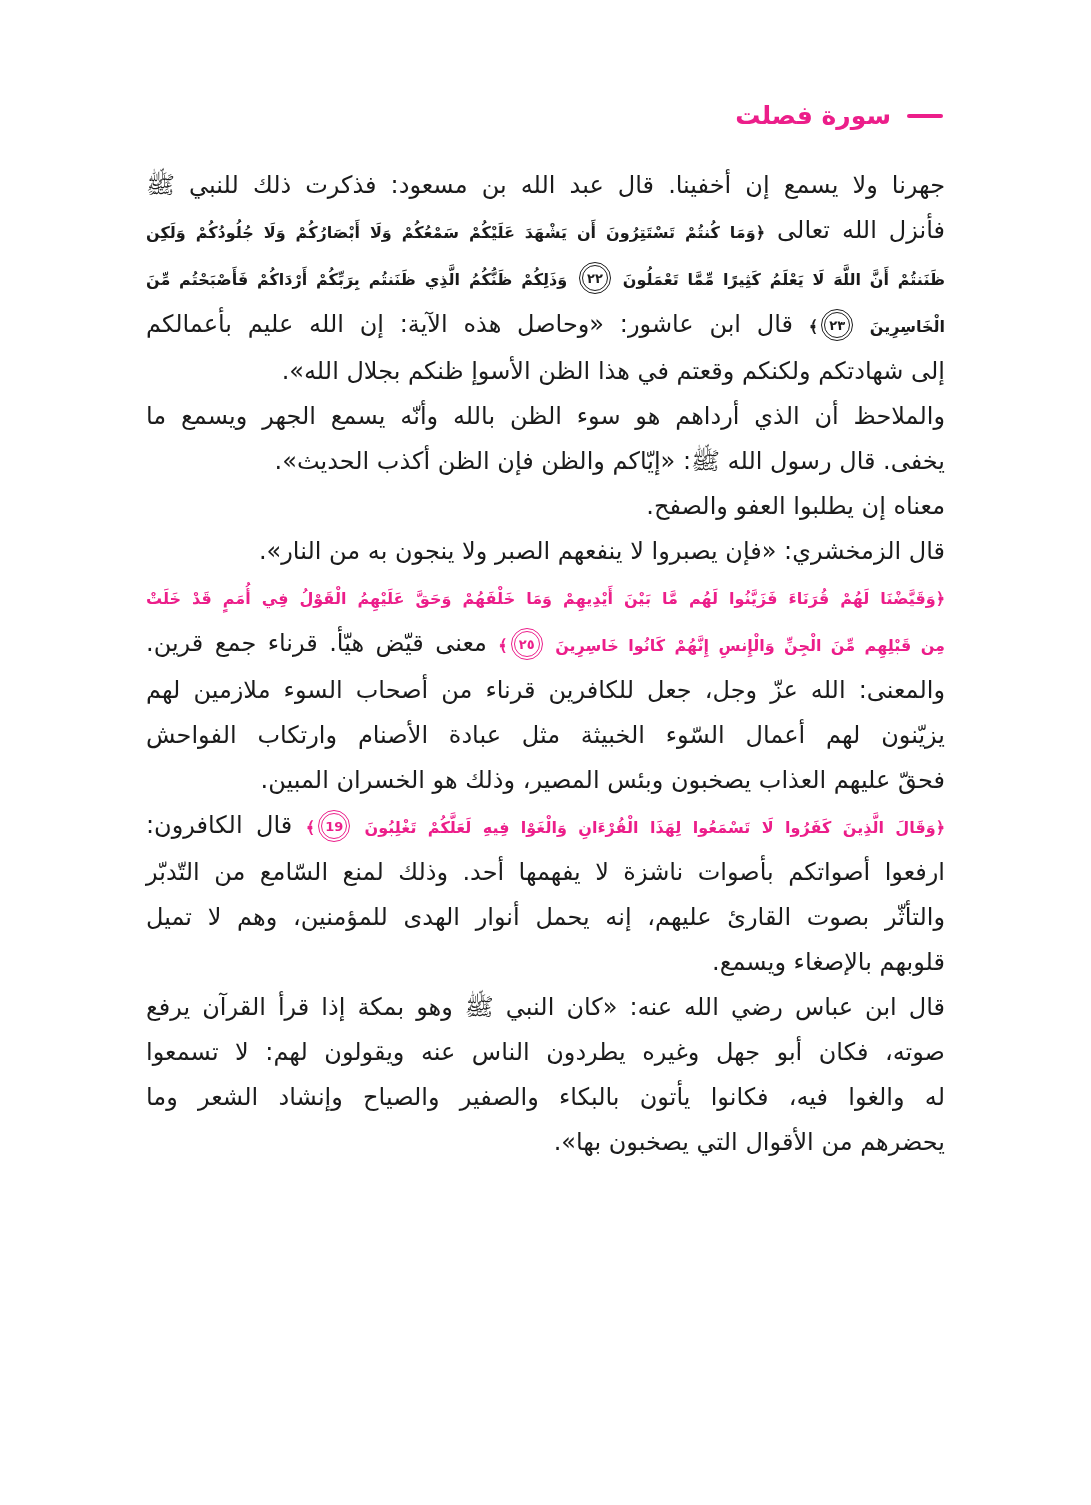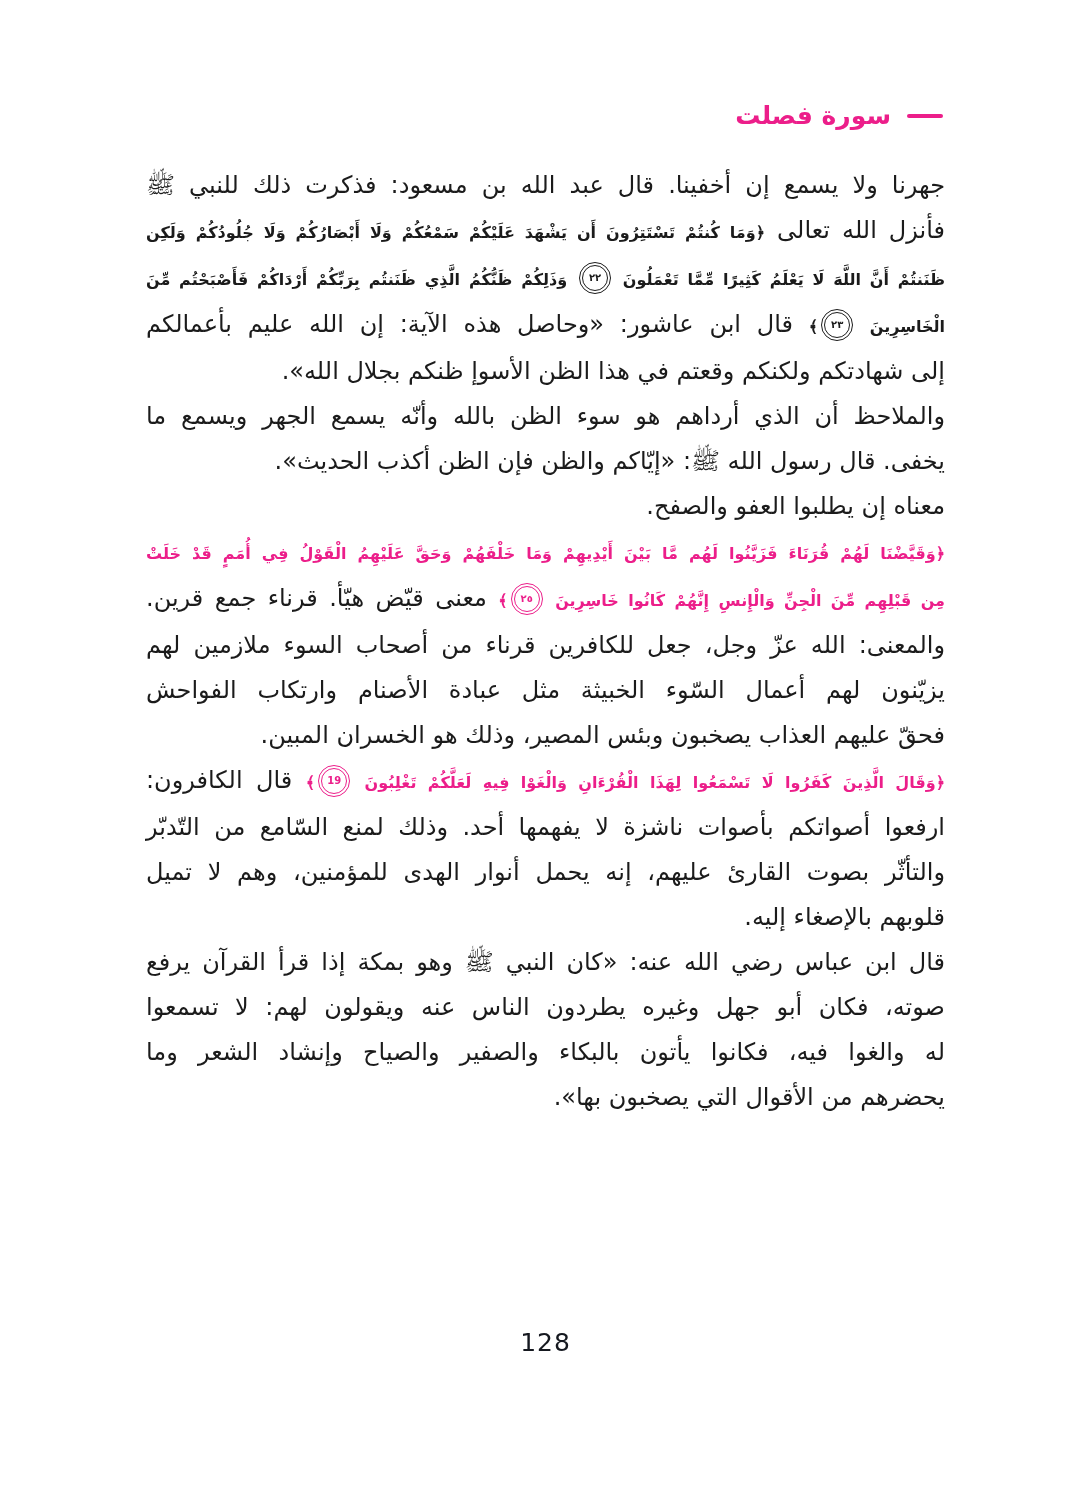--- a/index.html
+++ b/index.html
@@ -30,21 +30,21 @@
     font-size:24px; line-height:45px; color:var(--ink);
     text-align:justify; text-align-last:justify;
   }
   .line.short { text-align:right; text-align-last:right; }
   .seg-pink { color:var(--pink); }
   .seg-quran { font-size:16px; font-weight:bold; letter-spacing:-0.2px; }
   .ayah-marker {
     display:inline-flex; align-items:center; justify-content:center;
     width:26px; height:26px; border:1.5px solid currentColor;
     outline:1px solid currentColor; outline-offset:2px;
-    border-radius:50%; font-size:10px; font-weight:bold;
+    border-radius:50%; font-size:13px; font-weight:bold;
     vertical-align:middle; margin:0 6px; line-height:1;
   }
   .page-footer {
     position:absolute; top:1328px; left:0; right:0; text-align:center;
   }
   .page-number {
     font-size:25px; color:#15181f; direction:ltr; display:inline-block;
     letter-spacing:1px;
   }
 </style>
@@ -60,32 +60,30 @@
 
   <main class="body-text" id="body-text">
       <div class="line"><span class="">جهرنا ولا يسمع إن أخفينا. قال عبد الله بن مسعود: فذكرت ذلك للنبي ﷺ</span></div>
       <div class="line"><span class="">فأنزل الله تعالى </span><span class="seg-quran">﴿وَمَا كُنتُمْ تَسْتَتِرُونَ أَن يَشْهَدَ عَلَيْكُمْ سَمْعُكُمْ وَلَا أَبْصَارُكُمْ وَلَا جُلُودُكُمْ وَلَكِن</span></div>
       <div class="line"><span class="seg-quran">ظَنَنتُمْ أَنَّ اللَّهَ لَا يَعْلَمُ كَثِيرًا مِّمَّا تَعْمَلُونَ </span><span class="ayah-marker">٢٢</span><span class="seg-quran"> وَذَلِكُمْ ظَنُّكُمُ الَّذِي ظَنَنتُم بِرَبِّكُمْ أَرْدَاكُمْ فَأَصْبَحْتُم مِّنَ</span></div>
       <div class="line"><span class="seg-quran">الْخَاسِرِينَ </span><span class="ayah-marker">٢٣</span><span class="seg-quran">﴾</span><span class=""> قال ابن عاشور: «وحاصل هذه الآية: إن الله عليم بأعمالكم</span></div>
       <div class="line short"><span class="">إلى شهادتكم ولكنكم وقعتم في هذا الظن الأسوإ ظنكم بجلال الله».</span></div>
       <div class="line"><span class="">والملاحظ أن الذي أرداهم هو سوء الظن بالله وأنّه يسمع الجهر ويسمع ما</span></div>
       <div class="line short"><span class="">يخفى. قال رسول الله ﷺ: «إيّاكم والظن فإن الظن أكذب الحديث».</span></div>
       <div class="line short"><span class="">معناه إن يطلبوا العفو والصفح.</span></div>
+      <div class="line short"><span class="">قال الزمخشري: «فإن يصبروا لا ينفعهم الصبر ولا ينجون به من النار».</span></div>
       <div class="line"><span class="seg-pink seg-quran">﴿وَقَيَّضْنَا لَهُمْ قُرَنَاءَ فَزَيَّنُوا لَهُم مَّا بَيْنَ أَيْدِيهِمْ وَمَا خَلْفَهُمْ وَحَقَّ عَلَيْهِمُ الْقَوْلُ فِي أُمَمٍ قَدْ خَلَتْ</span></div>
       <div class="line"><span class="seg-pink seg-quran">مِن قَبْلِهِم مِّنَ الْجِنِّ وَالْإِنسِ إِنَّهُمْ كَانُوا خَاسِرِينَ </span><span class="ayah-marker seg-pink">٢٥</span><span class="seg-pink seg-quran">﴾</span><span class=""> معنى قيّض هيّأ. قرناء جمع قرين.</span></div>
       <div class="line"><span class="">والمعنى: الله عزّ وجل، جعل للكافرين قرناء من أصحاب السوء ملازمين لهم</span></div>
       <div class="line"><span class="">يزيّنون لهم أعمال السّوء الخبيثة مثل عبادة الأصنام وارتكاب الفواحش</span></div>
       <div class="line short"><span class="">فحقّ عليهم العذاب يصخبون وبئس المصير، وذلك هو الخسران المبين.</span></div>
       <div class="line"><span class="seg-pink seg-quran">﴿وَقَالَ الَّذِينَ كَفَرُوا لَا تَسْمَعُوا لِهَذَا الْقُرْءَانِ وَالْغَوْا فِيهِ لَعَلَّكُمْ تَغْلِبُونَ </span><span class="ayah-marker seg-pink">19</span><span class="seg-pink seg-quran">﴾</span><span class=""> قال الكافرون:</span></div>
       <div class="line"><span class="">ارفعوا أصواتكم بأصوات ناشزة لا يفهمها أحد. وذلك لمنع السّامع من التّدبّر</span></div>
       <div class="line"><span class="">والتأثّر بصوت القارئ عليهم، إنه يحمل أنوار الهدى للمؤمنين، وهم لا تميل</span></div>
-      <div class="line short"><span class="">قلوبهم بالإصغاء إليه.</span></div>
+      <div class="line short"><span class="">قلوبهم بالإصغاء ويسمع.</span></div>
       <div class="line"><span class="">قال ابن عباس رضي الله عنه: «كان النبي ﷺ وهو بمكة إذا قرأ القرآن يرفع</span></div>
       <div class="line"><span class="">صوته، فكان أبو جهل وغيره يطردون الناس عنه ويقولون لهم: لا تسمعوا</span></div>
       <div class="line"><span class="">له والغوا فيه، فكانوا يأتون بالبكاء والصفير والصياح وإنشاد الشعر وما</span></div>
       <div class="line short"><span class="">يحضرهم من الأقوال التي يصخبون بها».</span></div>
     </main>
 
-  <footer class="page-footer">
-    <span class="page-number">128</span>
-  </footer>
 
 </div>
 
 </body></html>

